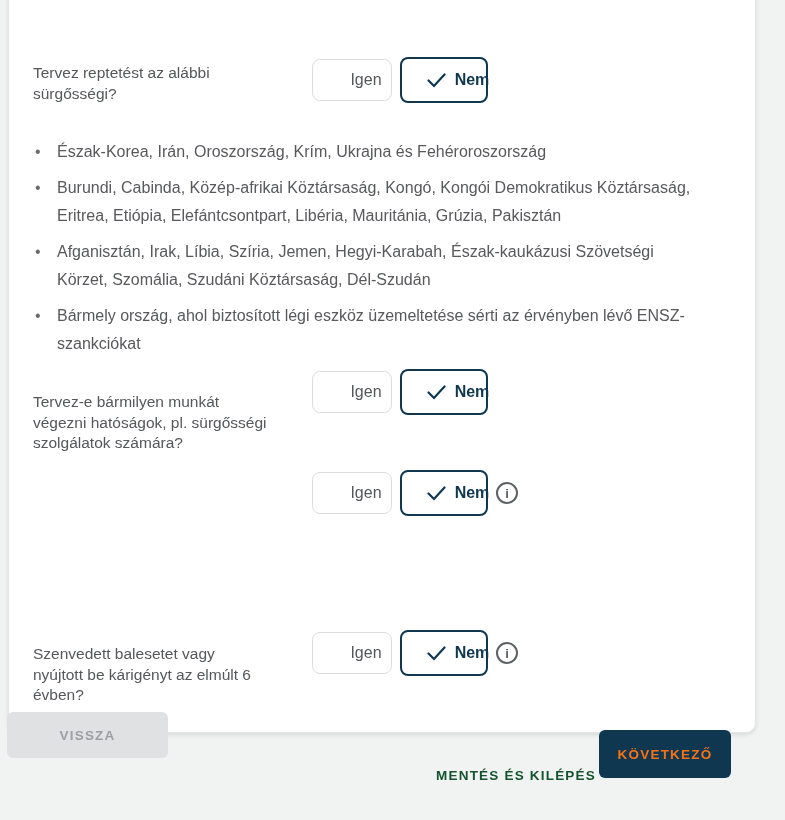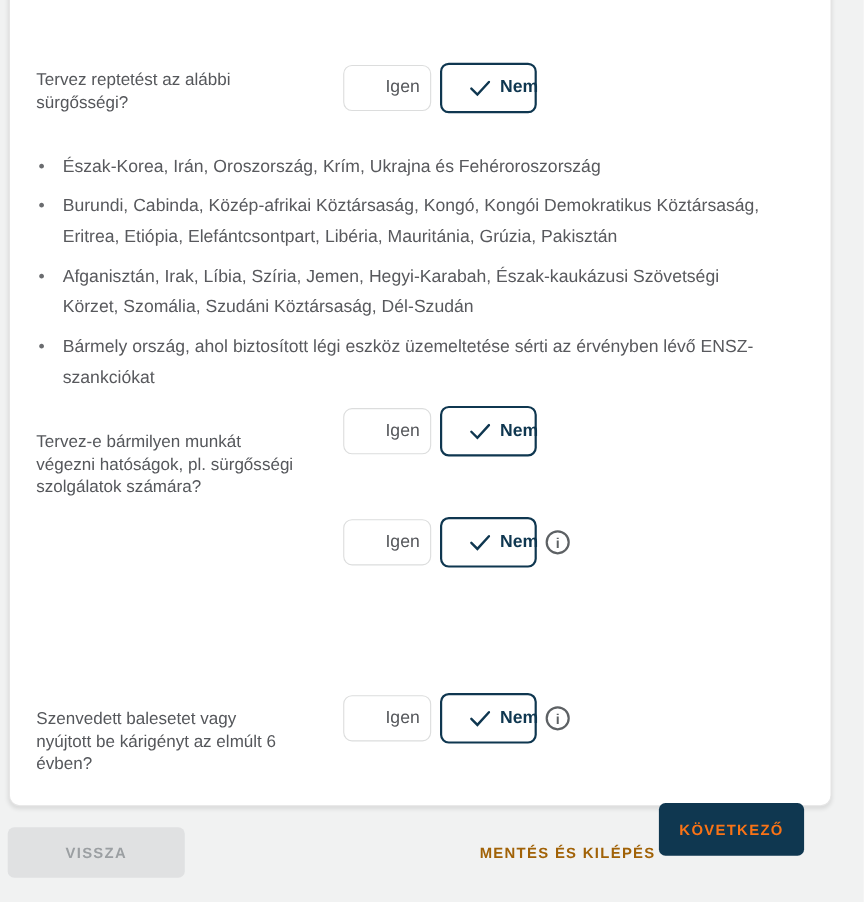--- a/index.html
+++ b/index.html
@@ -97,30 +97,30 @@
     align-items: center;
     justify-content: center;
     border-radius: 6px;
     font-size: 13.5px;
     font-weight: bold;
     letter-spacing: 1.2px;
     cursor: pointer;
     box-sizing: border-box;
   }
   .btn-back {
-    left: 7px; top: 752px;
+    left: 7px; top: 712px;
     width: 161px; height: 46px;
     background: #e0e1e2;
     color: #9b9fa2;
   }
   .btn-save-exit {
     left: 436px; top: 752px;
     width: 160px; height: 46px;
     background: transparent;
-    color: #a16207;
+    color: #14532d;
   }
   .btn-next {
     left: 599px; top: 730px;
     width: 132px; height: 48px;
     background: #0f3750;
     color: #f97316;
   }
 </style>
 </head>
 <body>

